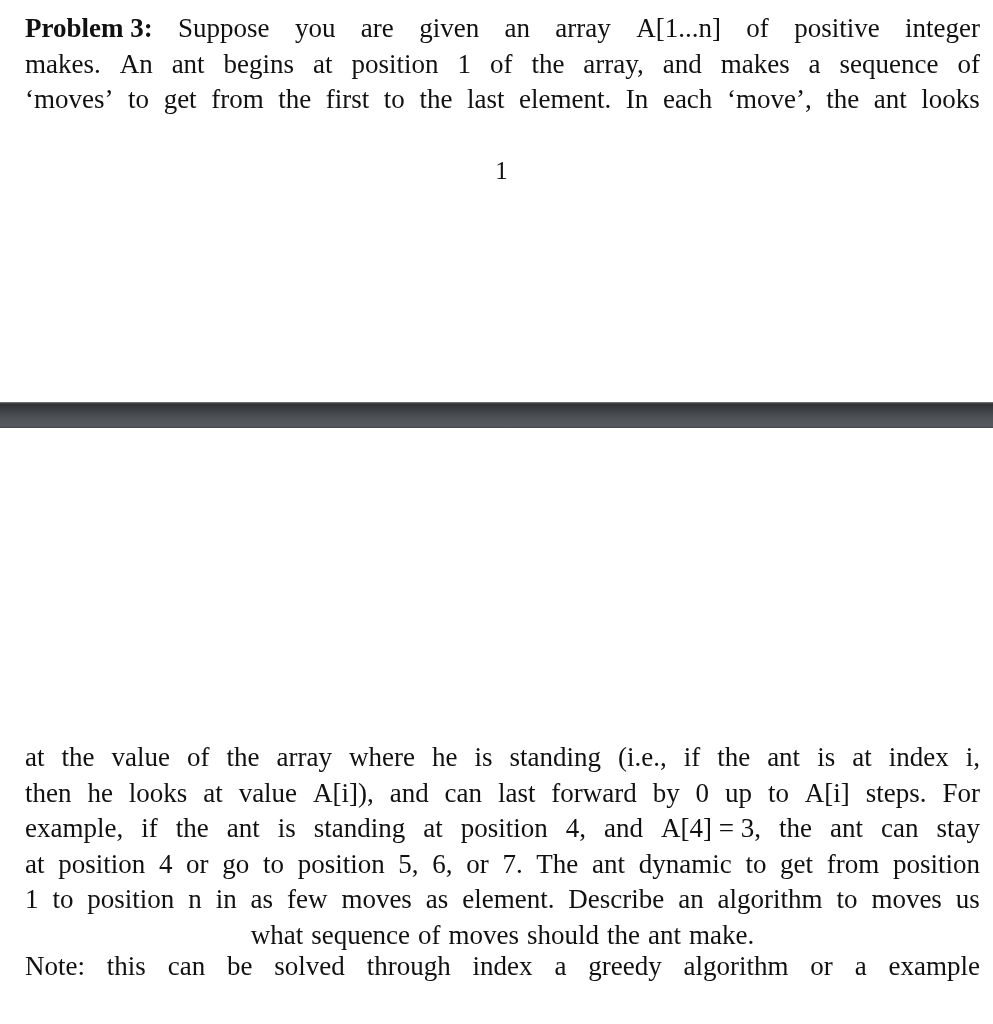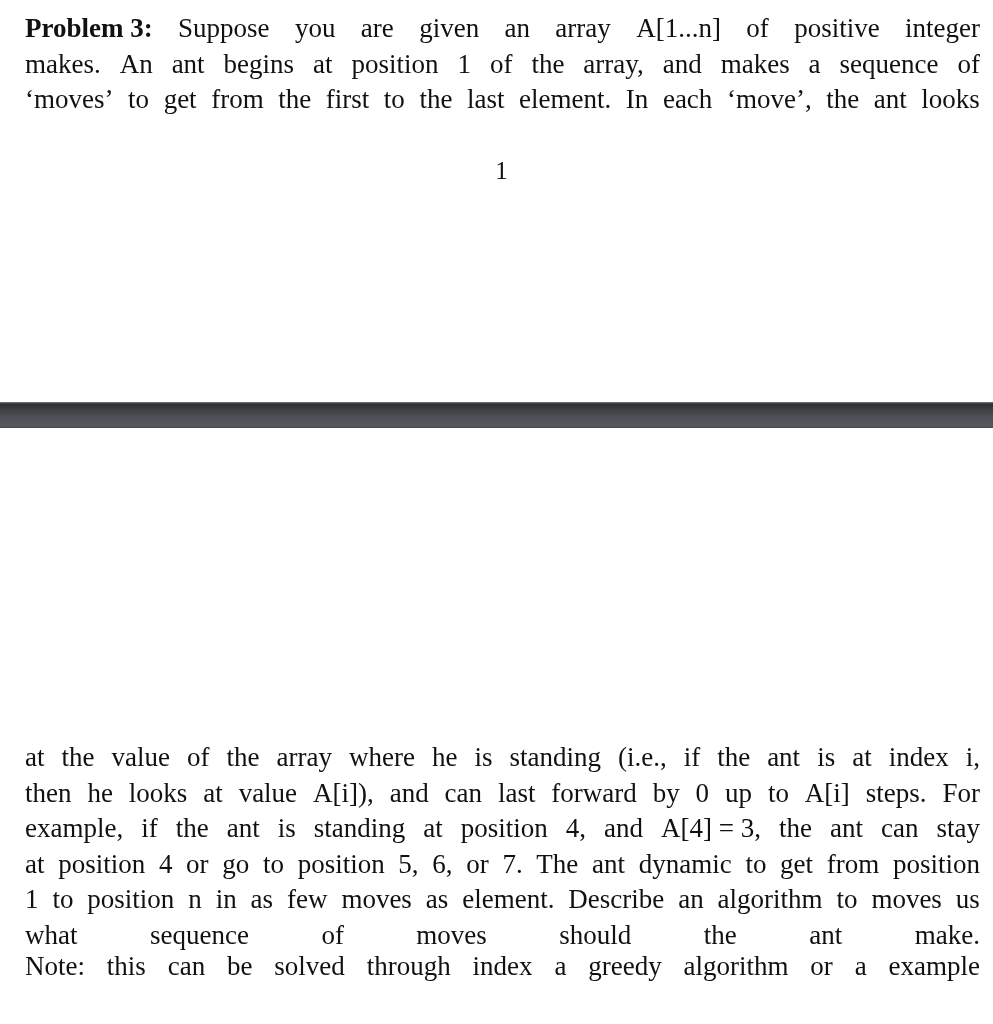--- a/index.html
+++ b/index.html
@@ -44,21 +44,21 @@
     }
     .line.last {
       text-align-last: left;
     }
     .line-inner {
       display: flex;
       justify-content: space-between;
       width: 100%;
     }
     .line-inner.left {
-      justify-content: space-between;
+      justify-content: center;
       gap: 8px;
     }
     .bold { font-weight: bold; }
     .math { }
 
     .p1 { top: 11px; }
     .page-number {
       position: absolute;
       top: 157px;
       left: 0;

